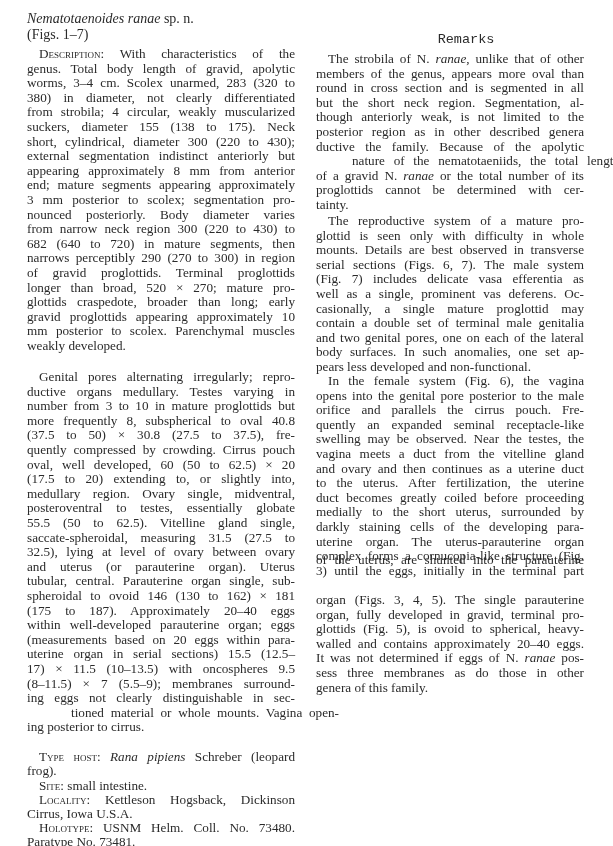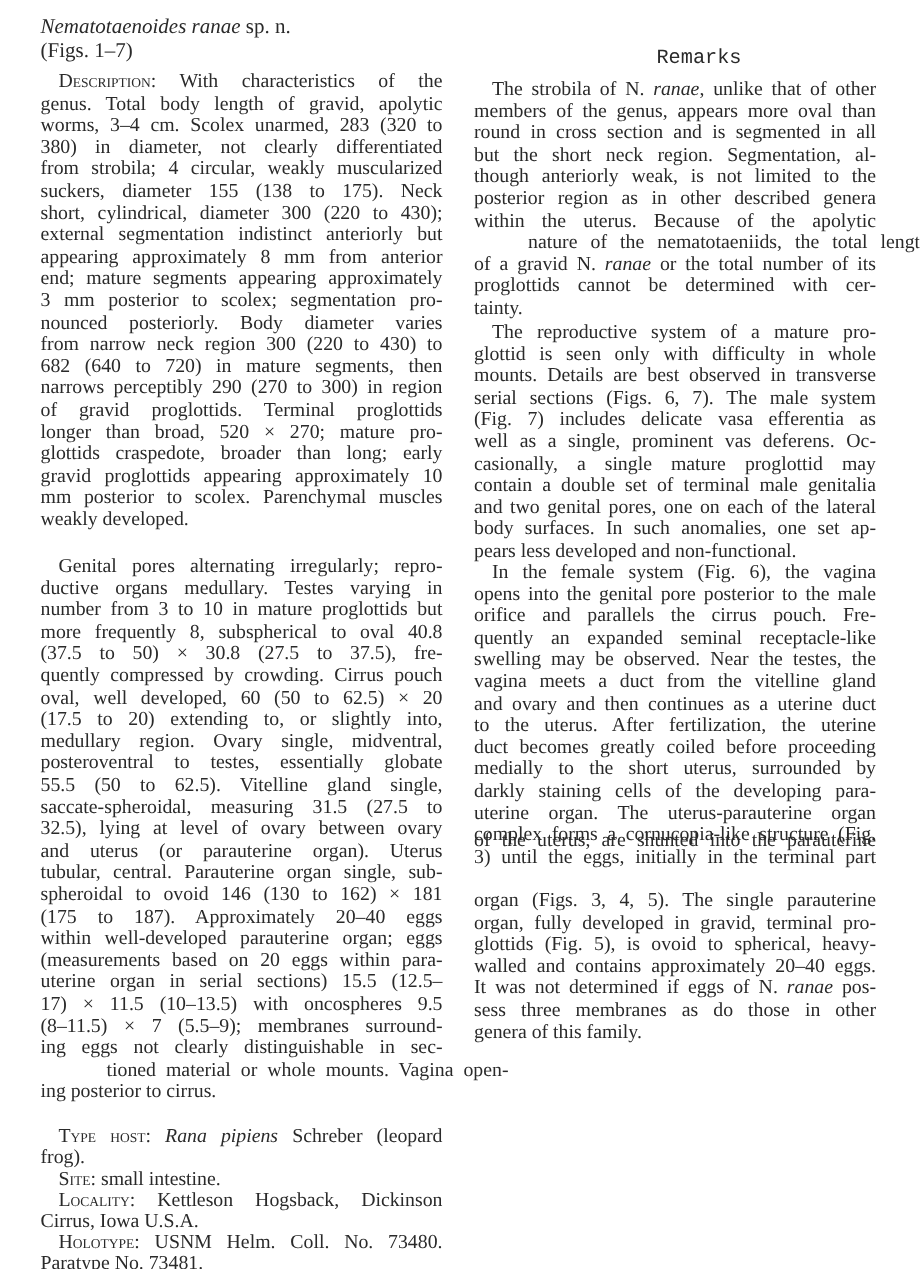--- a/index.html
+++ b/index.html
@@ -110,21 +110,21 @@
 
 <div id="right" class="col">
   <div class="heading" style="top:32px;">Remarks</div>
   <div id="remarks-block">
       <div class="line indent" style="top: 52px;"><span>The strobila of </span><span>N. </span><i>ranae</i><span>, unlike that of other</span></div>
       <div class="line" style="top: 66.6px;"><span>members of the genus, appears more oval than</span></div>
       <div class="line" style="top: 81.2px;"><span>round in cross section and is segmented in all</span></div>
       <div class="line" style="top: 95.8px;"><span>but the short neck region. Segmentation, al-</span></div>
       <div class="line" style="top: 110.4px;"><span>though anteriorly weak, is not limited to the</span></div>
       <div class="line" style="top: 125px;"><span>posterior region as in other described genera</span></div>
-      <div class="line" style="top: 139.6px;"><span>within the uterus. Because of the apolytic</span></div>
+      <div class="line" style="top: 139.6px;"><span>ductive the family. Because of the apolytic</span></div>
       <div class="line" style="top: 154.2px; margin-left: 36px;"><span>nature of the nematotaeniids, the total length</span></div>
       <div class="line" style="top: 168.8px;"><span>of a gravid </span><span>N. </span><i>ranae</i><span> or the total number of its</span></div>
       <div class="line" style="top: 183.4px;"><span>proglottids cannot be determined with cer-</span></div>
       <div class="line last" style="top: 198px;"><span>tainty.</span></div>
       <div class="line indent" style="top: 214px;"><span>The reproductive system of a mature pro-</span></div>
       <div class="line" style="top: 228.6px;"><span>glottid is seen only with difficulty in whole</span></div>
       <div class="line" style="top: 243.2px;"><span>mounts. Details are best observed in transverse</span></div>
       <div class="line" style="top: 257.8px;"><span>serial sections (Figs. 6, 7). The male system</span></div>
       <div class="line" style="top: 272.4px;"><span>(Fig. 7) includes delicate vasa efferentia as</span></div>
       <div class="line" style="top: 287px;"><span>well as a single, prominent vas deferens. Oc-</span></div>

